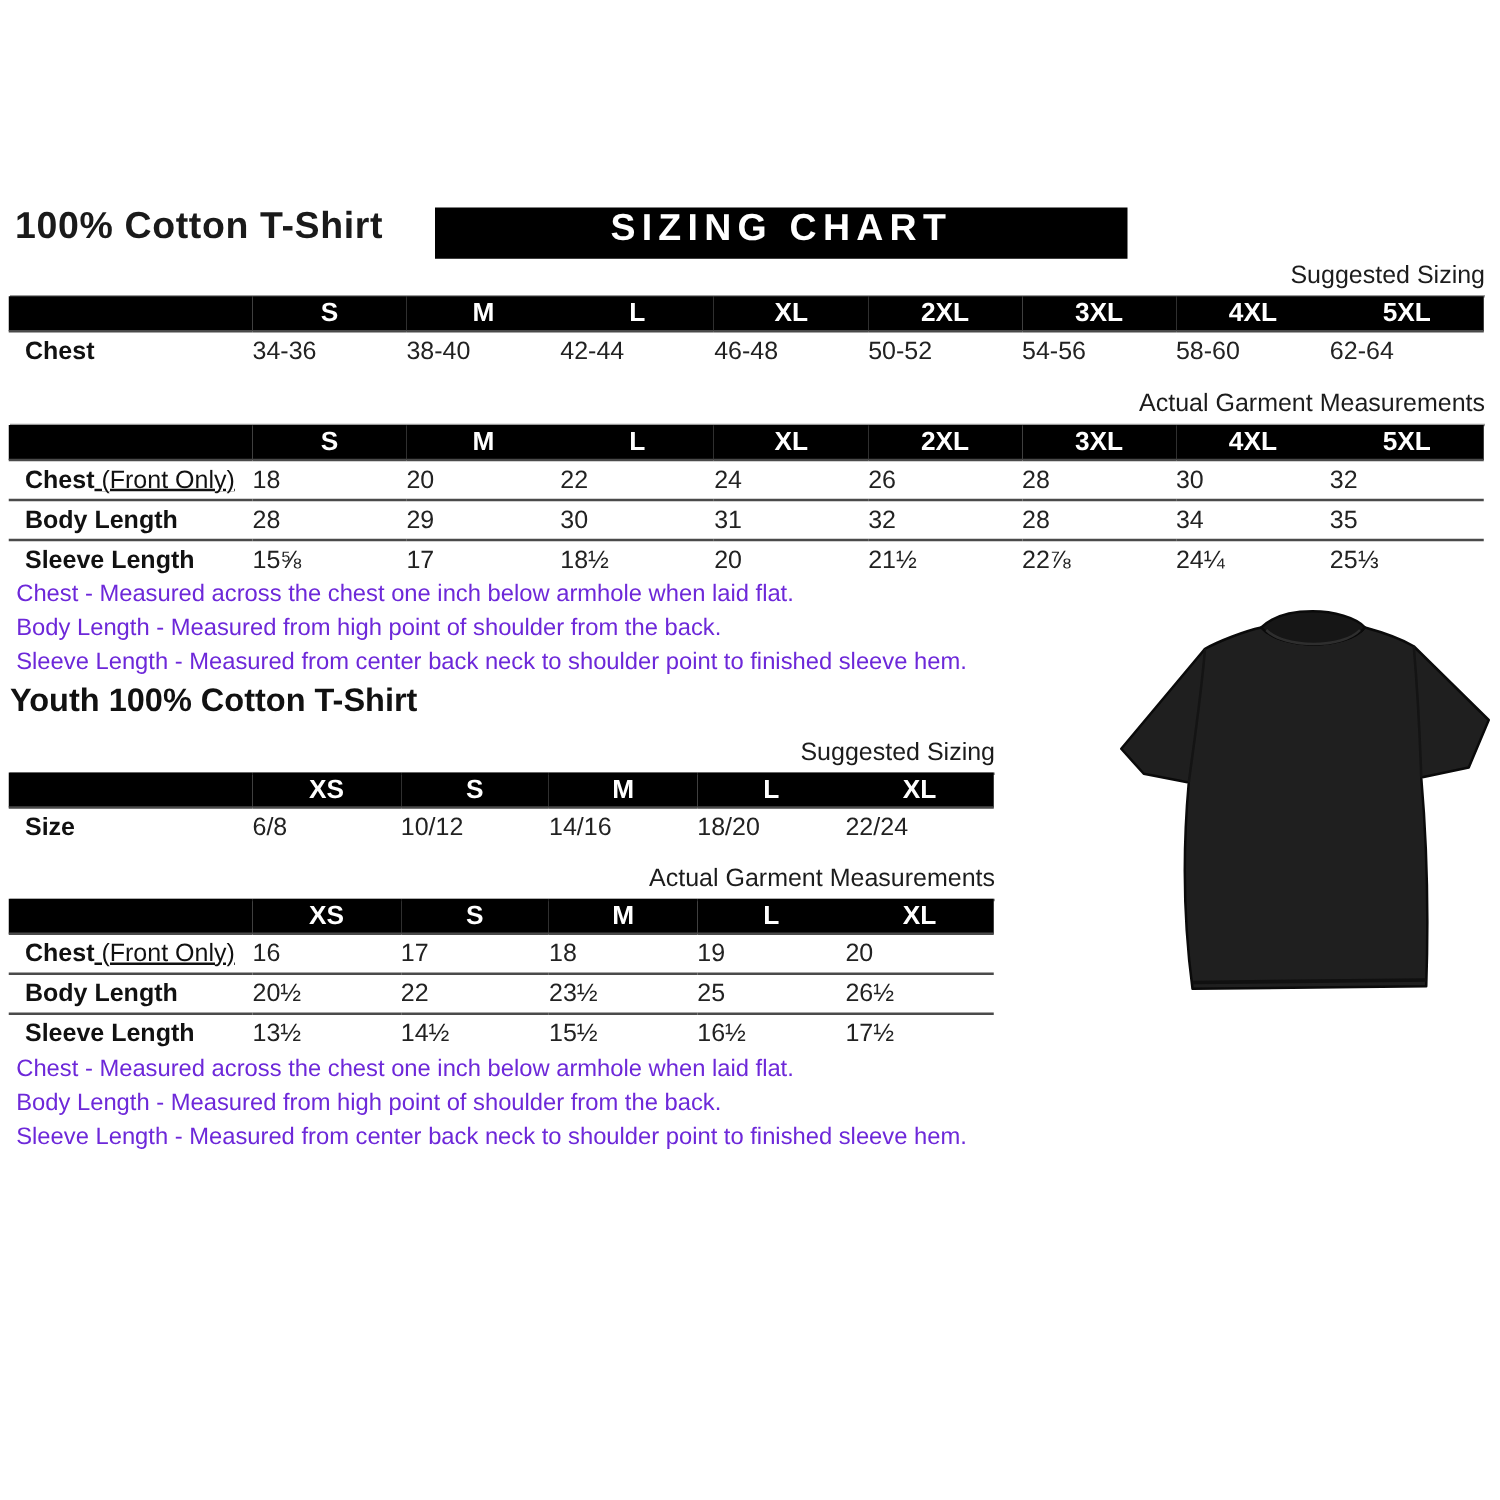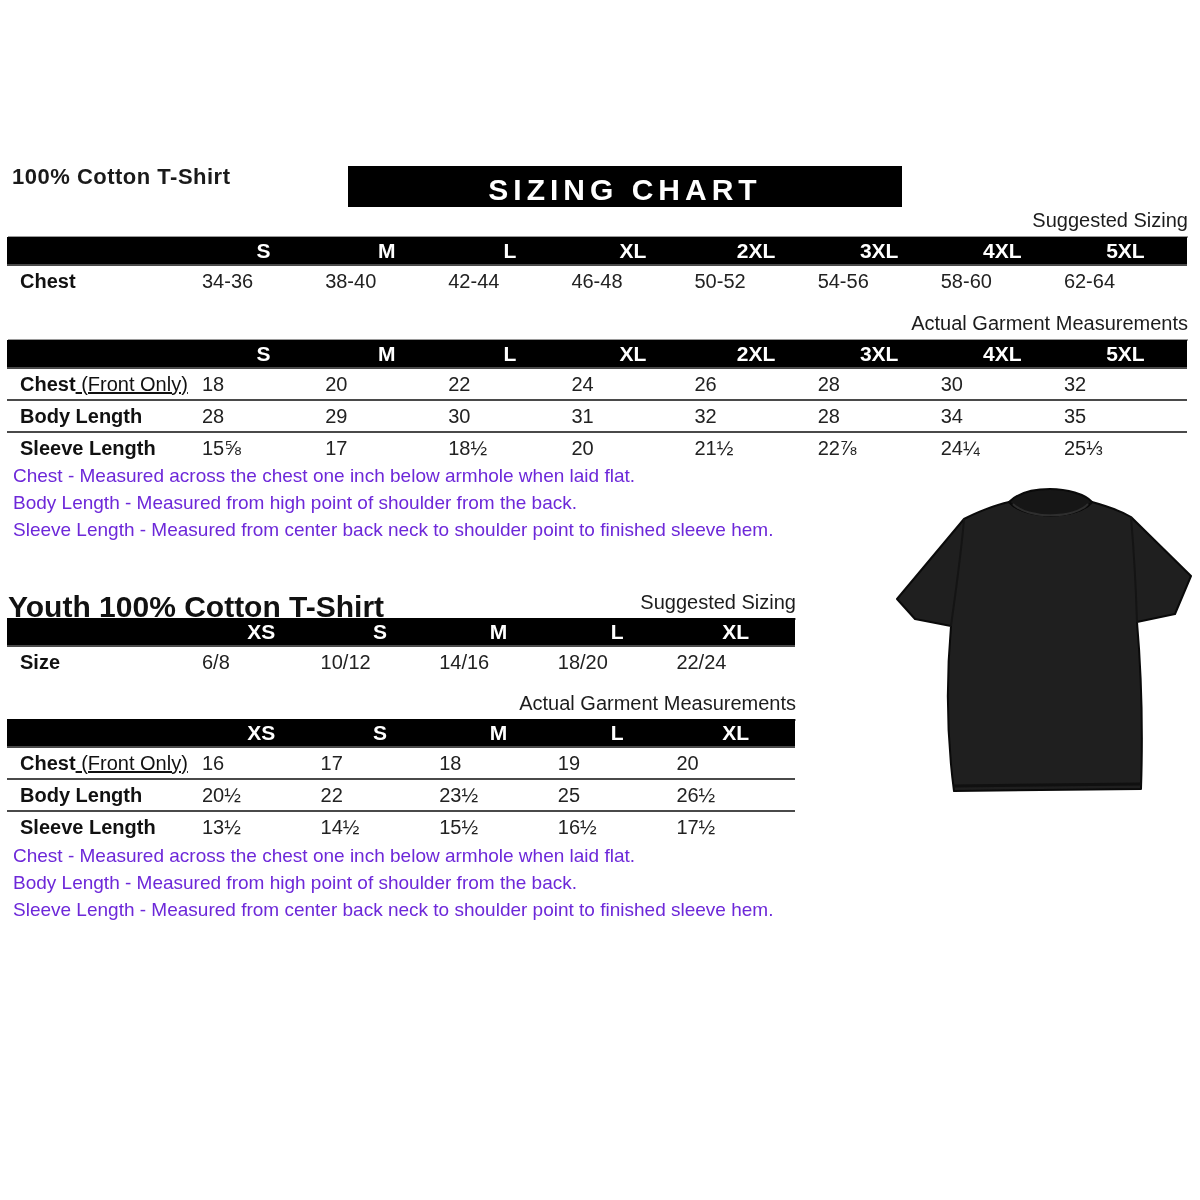--- a/index.html
+++ b/index.html
@@ -2,24 +2,24 @@
 <html><head>
 <meta charset="utf-8">
 <style>
   html,body{margin:0;padding:0;}
   body{
     width:1200px;height:1200px;background:#ffffff;position:relative;
     font-family:"Liberation Sans","DejaVu Sans",sans-serif;color:#111;
     overflow:hidden;
   }
   .abs{position:absolute;}
-  .page-title{left:12px;top:164px;font-size:22px;font-weight:700;letter-spacing:0.5px;color:#1a1a1a;}
+  .page-title{left:12px;top:164px;font-size:30px;font-weight:700;letter-spacing:0.5px;color:#1a1a1a;}
   .banner{
     left:348px;top:166px;width:554px;height:41px;background:#000;
-    display:flex;align-items:flex-end;justify-content:center;
+    display:flex;align-items:flex-start;justify-content:center;
   }
   .banner span{color:#fff;font-weight:700;font-size:30px;letter-spacing:5px;}
   .section-label{font-size:20px;color:#1c1c1c;padding-bottom:4px;border-bottom:2px solid #9a9a9a;text-align:right;}
   .lbl-a{width:1180px;}
   .lbl-y{width:788px;}
   table{border-collapse:collapse;table-layout:fixed;}
   .tbl-a{width:1180px;}
   .tbl-y{width:788px;}
   col.labelcol{width:195px;}
   thead th{
@@ -27,21 +27,21 @@
     height:27px;padding:0;text-align:center;
   }
   tbody td{
     height:30px;padding:0;text-align:left;font-size:20px;color:#222;
     border-top:2px solid #4a4a4a;
   }
   tbody td.rowlabel{text-align:left;padding-left:13px;font-weight:700;color:#111;white-space:nowrap;}
   tbody td.rowlabel .suffix{font-weight:400;text-decoration:underline;}
   .notes{font-size:19px;color:#6d28d9;line-height:27px;}
   .notes div{margin-bottom:0;}
-  .youth-title{left:8px;top:545px;font-size:30px;font-weight:700;color:#111;margin-top:45px;}
+  .youth-title{left:8px;top:545px;font-size:26px;font-weight:700;color:#111;}
 </style>
 </head>
 <body>
 
 <div class="abs page-title">100% Cotton T-Shirt</div>
 <div class="abs banner">
   <span>SIZING CHART</span>
 </div>
 
 <div class="abs section-label lbl-a" style="left:8px;top:209px;">Suggested Sizing</div>

